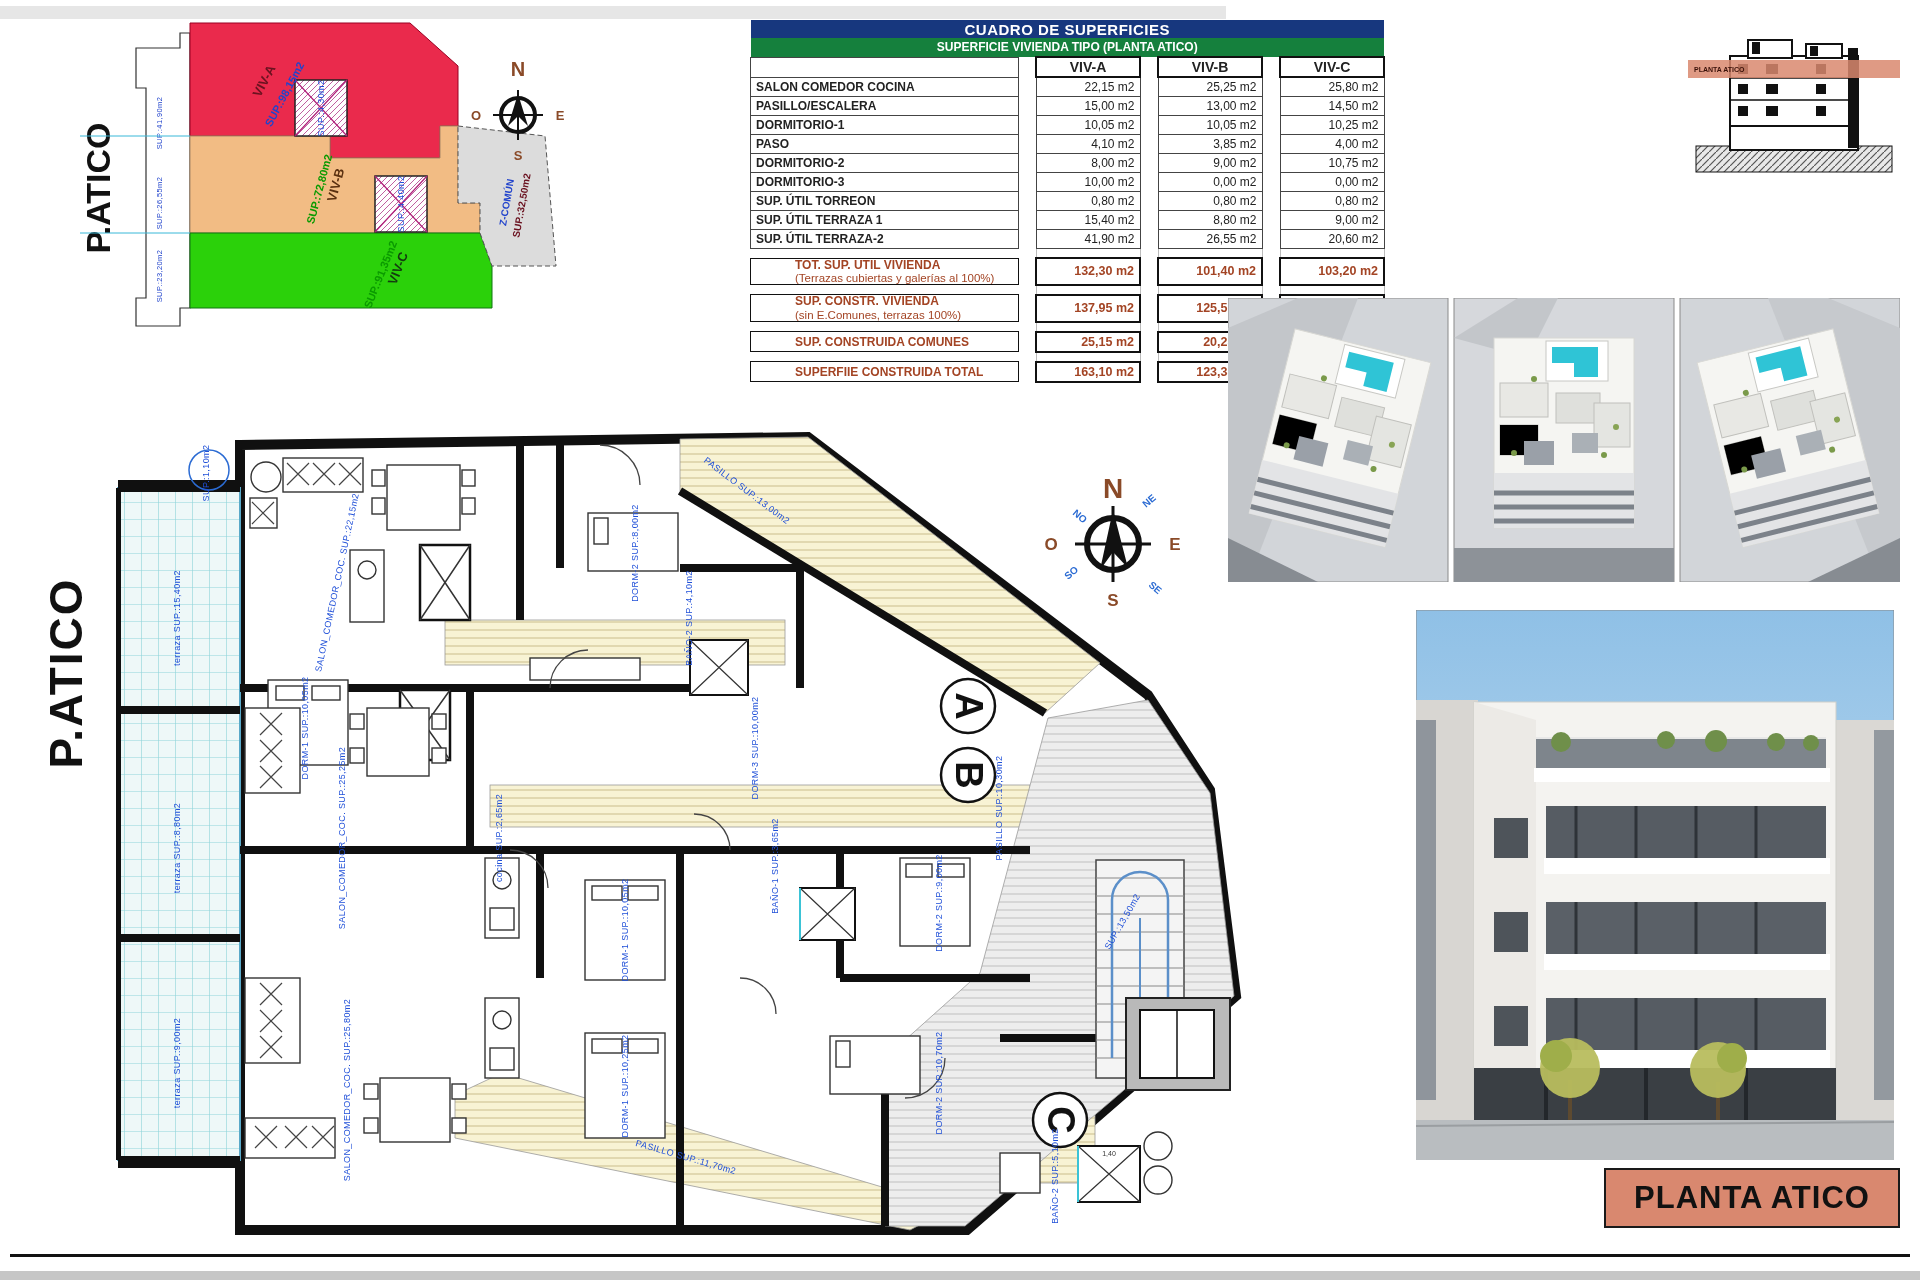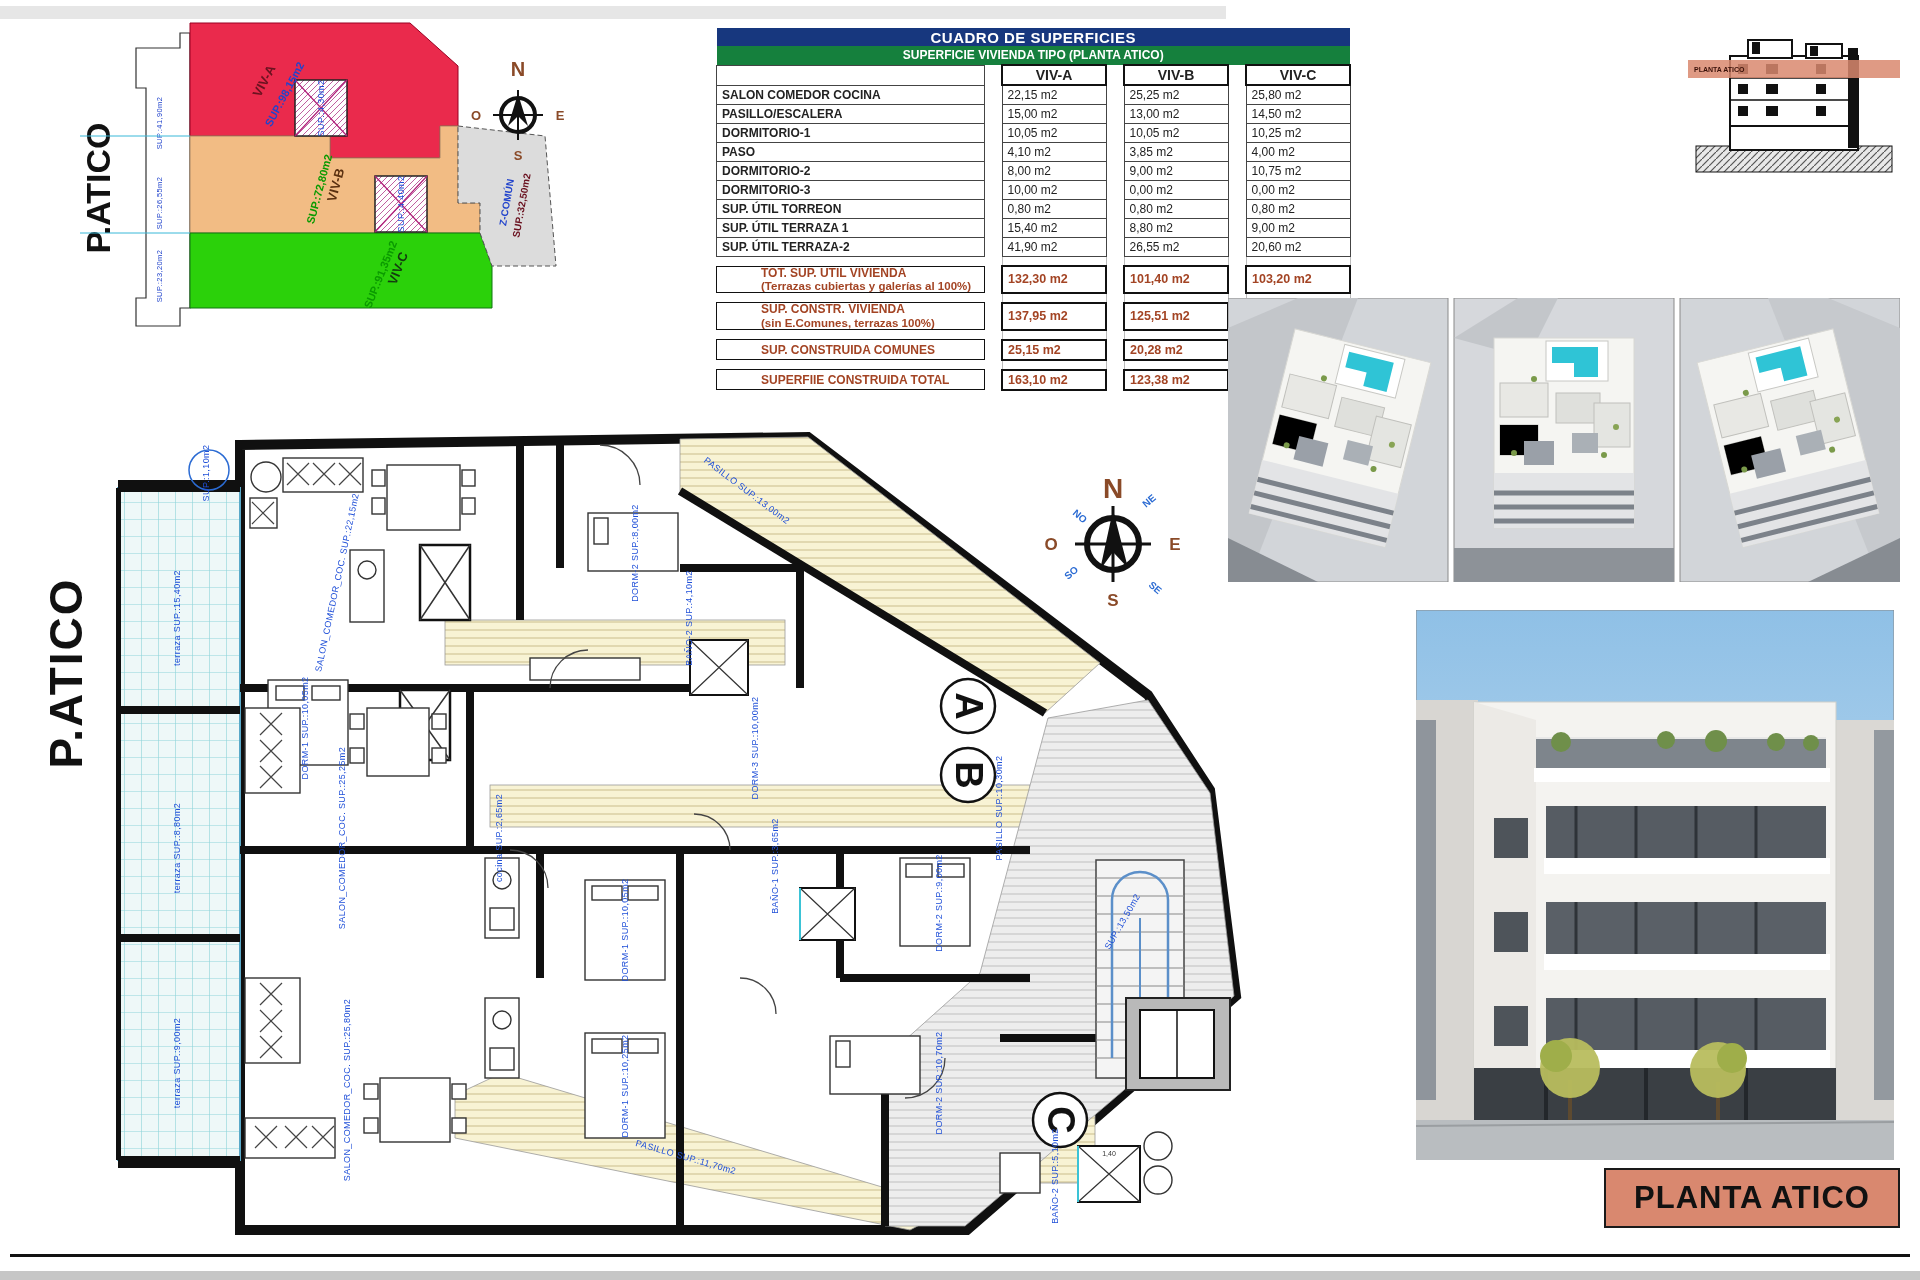--- a/index.html
+++ b/index.html
@@ -1,37 +1,37 @@
 <!DOCTYPE html>
 <html><head>
 <meta charset="utf-8">
 <style>
   html,body{margin:0;padding:0;background:#fff;}
   #page{position:relative;width:1920px;height:1280px;background:#ffffff;overflow:hidden;
         font-family:"Liberation Sans", sans-serif;}
   .abs{position:absolute;}
   
-  table.areas{position:absolute;left:716px;top:20px;border-collapse:collapse;
-              font-size:12px;color:#222;table-layout:fixed;margin-top:8px;}
+  table.areas{position:absolute;left:750px;top:20px;border-collapse:collapse;
+              font-size:12px;color:#222;table-layout:fixed;}
   table.areas td{padding:0 5px;height:18px;vertical-align:middle;}
   td.t-title{background:#17377e;color:#fff;font-weight:bold;text-align:center;
              font-size:15px;height:27px;letter-spacing:.5px;}
   td.t-sub{background:#15803d;color:#fff;font-weight:bold;text-align:center;
            font-size:12px;height:21px;}
   td.lbl{width:218px;border:1px solid #444;font-weight:bold;}
   td.gap{width:6px;border:none;padding:0;}
-  td.val{width:92px;border:1px solid #444;text-align:left;}
+  td.val{width:92px;border:1px solid #444;text-align:right;}
   tr.colhead td.val{font-weight:bold;text-align:center;font-size:14px;border:2px solid #111;}
   tr.colhead td.lbl{border:1px solid #444;}
   tr.sp td{height:8px;border:none;}
   tr.sp td.vline{border-left:1px solid #bbb;border-right:1px solid #bbb;}
   tr.sum td{color:#a34424;font-weight:bold;}
   tr.sum td.lbl{border:1.5px solid #111;padding-left:44px;}
   tr.sum td.val{border:2.5px solid #111;font-size:12.5px;}
-  .lbl2{font-weight:bold;font-size:11.5px;display:block;line-height:1.05;}
+  .lbl2{font-weight:normal;font-size:11.5px;display:block;line-height:1.05;}
   .lbl1{display:block;line-height:1.15;}
   
   .titleblock{left:1604px;top:1168px;width:292px;height:56px;background:#d9886f;
               border:2px solid #1a1a1a;display:flex;align-items:center;justify-content:center;
               font-size:31px;font-weight:bold;color:#111;letter-spacing:1px;}
   .botline{left:10px;top:1254px;width:1900px;height:3px;background:#111;}
   .botband{left:0;top:1271px;width:1920px;height:9px;background:#c6c6c6;}
   .topband{left:0px;top:6px;width:1226px;height:13px;background:#d9d9d9;opacity:.65;}
   svg text{font-family:"Liberation Sans", sans-serif;}
   .planlbl{fill:#1f4fd8;font-size:9px;letter-spacing:.4px;}

